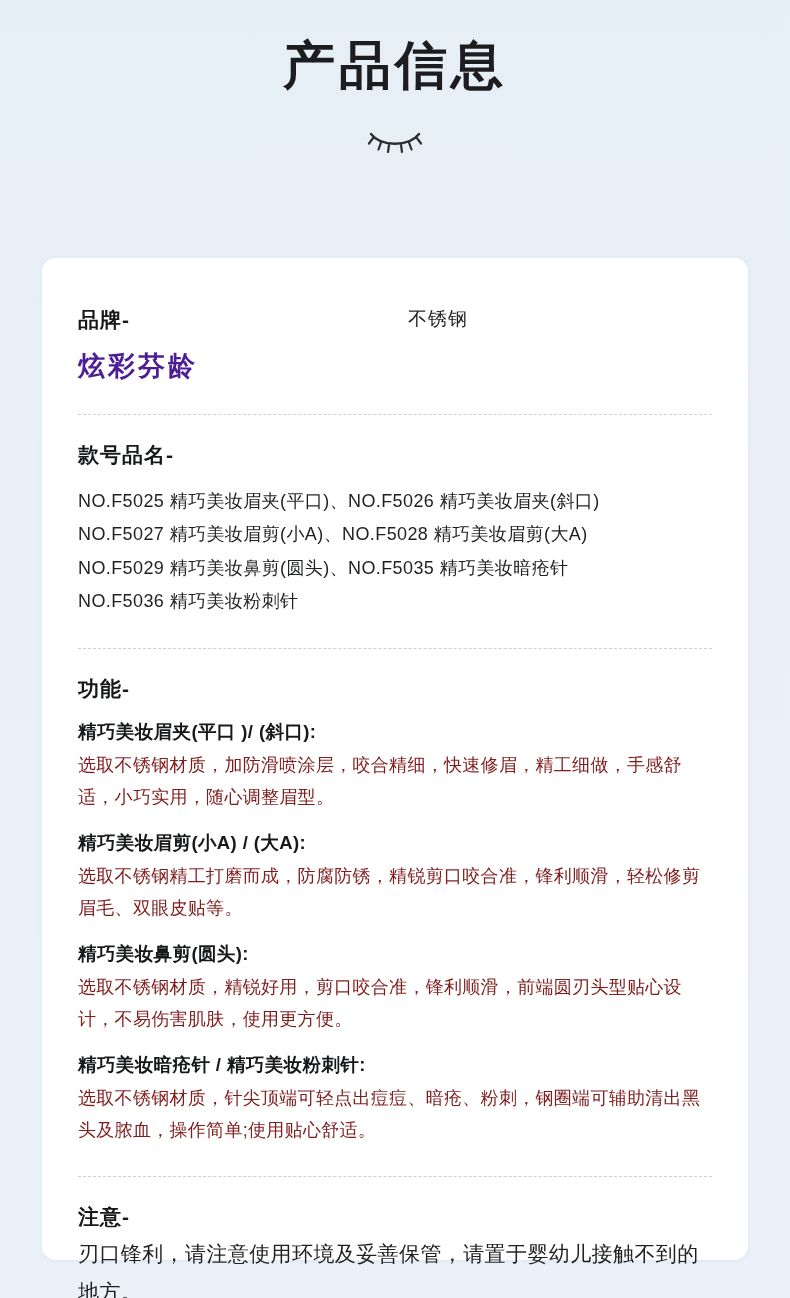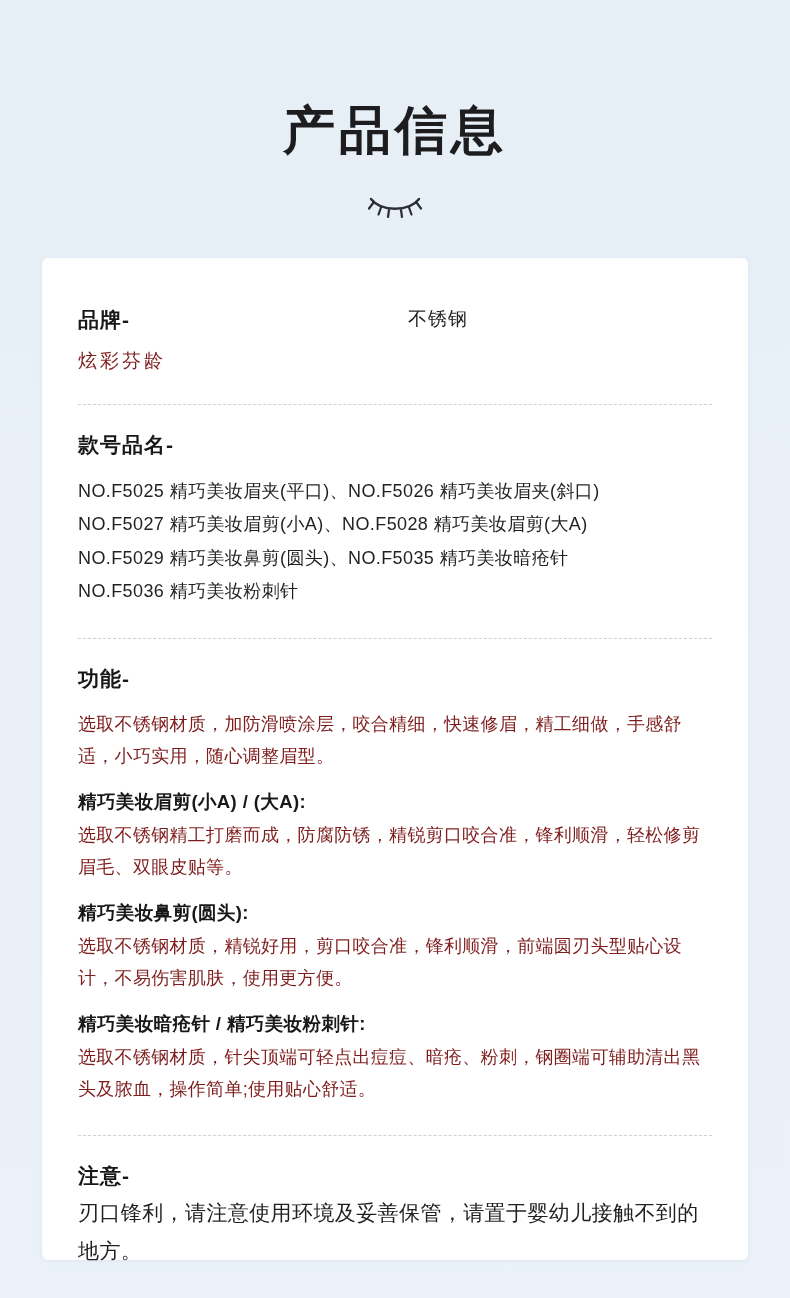--- a/index.html
+++ b/index.html
@@ -9,21 +9,21 @@
     font-family: "Liberation Sans", "DejaVu Sans", sans-serif;
   }
   body {
     background: linear-gradient(180deg, #e6eef6 0%, #e9f0f7 35%, #eaf1f8 100%);
     position: relative;
     overflow: hidden;
   }
 
   
   .page-header {
-    padding-top: 102px;
+    padding-top: 37px;
     text-align: center;
   }
   .page-title {
     font-size: 52px;
     font-weight: bold;
     letter-spacing: 4px;
     color: #1d1d1f;
     line-height: 1.1;
   }
   .lash-ornament {
@@ -34,43 +34,43 @@
   }
 
   
   .info-card {
     position: absolute;
     left: 42px;
     top: 258px;
     width: 706px;
     height: 1002px;
     background: #ffffff;
-    border-radius: 6px;
+    border-radius: 14px;
     box-shadow: 0 1px 4px rgba(140,160,180,0.12);
     padding: 48px 36px 0 36px;
   }
 
   .row-two {
     display: flex;
     align-items: flex-start;
   }
   .col-left { width: 330px; }
   .col-right { flex: 1; }
 
   .field-label {
     font-size: 21px;
     font-weight: bold;
     color: #17181a;
     letter-spacing: 1px;
     margin-bottom: 14px;
   }
   .field-value-strong {
-    font-size: 19px;
-    font-weight: normal;
-    color: #7f1d1d;
+    font-size: 27px;
+    font-weight: bold;
+    color: #4c1d95;
     letter-spacing: 3px;
   }
   .field-value {
     font-size: 19px;
     color: #1f2022;
     letter-spacing: 1px;
   }
 
   .divider {
     border: 0;
@@ -158,20 +158,21 @@
     <div class="model-line">NO.F5029 精巧美妆鼻剪(圆头)、NO.F5035 精巧美妆暗疮针</div>
     <div class="model-line">NO.F5036 精巧美妆粉刺针</div>
   </div>
 
   <hr class="divider">
 
   <div>
     <div class="block-label">功能-</div>
 
     <div class="func-group">
+      <div class="func-heading">精巧美妆眉夹(平口 )/ (斜口):</div>
       <div class="func-body">选取不锈钢材质，加防滑喷涂层，咬合精细，快速修眉，精工细做，手感舒适，小巧实用，随心调整眉型。</div>
     </div>
 
     <div class="func-group">
       <div class="func-heading">精巧美妆眉剪(小A) / (大A):</div>
       <div class="func-body">选取不锈钢精工打磨而成，防腐防锈，精锐剪口咬合准，锋利顺滑，轻松修剪眉毛、双眼皮贴等。</div>
     </div>
 
     <div class="func-group">
       <div class="func-heading">精巧美妆鼻剪(圆头):</div>

